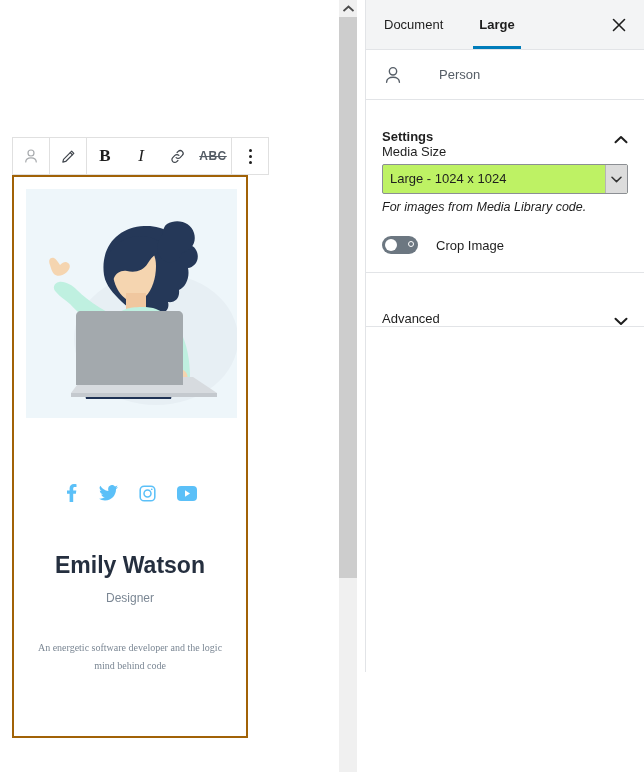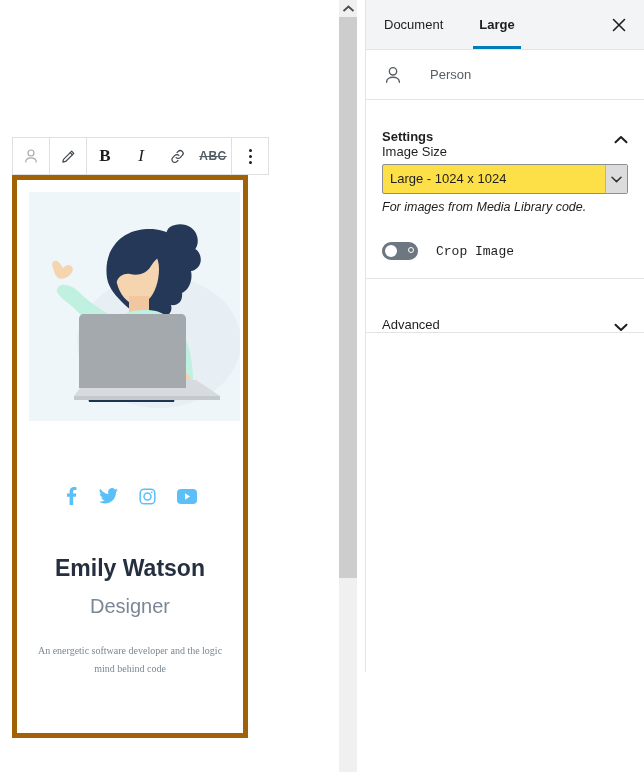--- a/index.html
+++ b/index.html
@@ -35,42 +35,42 @@
   .tb-btn.strike{
     font-size:12px;font-weight:700;letter-spacing:.5px;
     text-decoration:line-through;color:#555d66;
   }
   .dots{display:flex;flex-direction:column;gap:3px;align-items:center;}
   .dots i{display:block;width:3px;height:3px;border-radius:50%;background:#1e1e1e;}
 
   
   .person-card{
     position:absolute;left:12px;top:175px;width:236px;height:563px;
-    border:5px solid #a16207;background:#ffffff;box-sizing:border-box;
+    border:2px solid #a16207;background:#ffffff;box-sizing:border-box;
   }
   .illus-wrap{
     position:absolute;left:12px;top:12px;width:211px;height:229px;
     background:#eef6fa;overflow:hidden;
   }
   .illus-wrap svg{display:block;width:100%;height:100%;}
 
   .socials{
     position:absolute;left:0;right:0;top:307px;
     display:flex;justify-content:center;gap:21px;align-items:center;
   }
   .soc{display:flex;align-items:center;justify-content:center;cursor:pointer;}
   .soc svg{display:block;}
 
   .p-name{
     position:absolute;left:0;right:0;top:375px;text-align:center;
     font-size:23px;font-weight:700;color:#252f3f;line-height:1.2;
   }
   .p-role{
     position:absolute;left:0;right:0;top:414px;text-align:center;
-    font-size:20px;color:#7b8794;line-height:1.2;
+    font-size:12px;color:#7b8794;line-height:1.2;
   }
   .p-bio{
     position:absolute;left:20px;right:20px;top:462px;text-align:center;
     font-family:"Liberation Serif", serif;
     font-size:10px;color:#7b8794;line-height:1.78;
   }
 
   
   .sbar{
     position:absolute;left:338px;top:0;width:19px;height:772px;
@@ -112,52 +112,52 @@
   .tab-close{
     margin-left:auto;width:50px;display:flex;align-items:center;
     justify-content:center;cursor:pointer;color:#1e1e1e;
   }
 
   .blockinfo{
     height:50px;display:flex;align-items:center;padding:0 16px;
     border-bottom:1px solid #e2e4e7;box-sizing:border-box;
   }
   .blockinfo .bi-icon{width:24px;display:flex;align-items:center;color:#555d66;}
-  .blockinfo .bi-label{margin-left:24px;font-size:13px;color:#555d66;}
+  .blockinfo .bi-label{margin-left:33px;font-size:13px;color:#555d66;}
 
   .panel{border-bottom:1px solid #e2e4e7;}
   .panel-head{
     height:44px;display:flex;align-items:flex-end;justify-content:space-between;
     padding:0 16px;cursor:pointer;box-sizing:border-box;
   }
   .panel-title{font-size:13px;font-weight:700;color:#1e1e1e;}
   .chev{display:flex;align-items:center;color:#1e1e1e;}
   .panel-body{padding:0 16px 18px 16px;}
 
   .field-label{
     font-size:13px;color:#1e1e1e;display:block;margin-bottom:5px;
   }
   .select-row{position:relative;width:246px;height:30px;}
   select.size-select{
     width:246px;height:30px;font-size:13px;font-family:inherit;
     color:#1e1e1e;padding:0 28px 0 7px;box-sizing:border-box;
-    border:1px solid #8c8f94;border-radius:2px;background:#fde047;
+    border:1px solid #8c8f94;border-radius:2px;background:#bef264;
     -webkit-appearance:none;appearance:none;cursor:pointer;line-height:28px;
   }
   .sel-btn{
     position:absolute;right:1px;top:1px;width:22px;height:28px;
     background:#dcdcdc;border-left:1px solid #b5b5b5;
     display:flex;align-items:center;justify-content:center;
     pointer-events:none;box-sizing:border-box;
   }
   .helper{
     display:block;margin-top:6px;font-size:12.5px;font-style:italic;color:#1e1e1e;
   }
 
-  .toggle-row{display:flex;align-items:center;margin-top:28px;font-family:Liberation Mono, monospace;}
+  .toggle-row{display:flex;align-items:center;margin-top:22px;}
   .toggle{
     width:36px;height:18px;border-radius:9px;background:#6c7781;
     position:relative;cursor:pointer;flex:none;
   }
   .toggle .knob{
     position:absolute;left:3px;top:3px;width:12px;height:12px;border-radius:50%;
     background:#ffffff;
   }
   .toggle .ring{
     position:absolute;right:4px;top:5px;width:6px;height:6px;border-radius:50%;
@@ -312,21 +312,21 @@
     <div class="panel">
       <div class="panel-head">
         <span class="panel-title">Settings</span>
         <span class="chev">
           <svg width="14" height="9" viewBox="0 0 14 9" fill="none" stroke="#1e1e1e" stroke-width="2" stroke-linecap="round" stroke-linejoin="round">
               <path d="M1.5 7.2L7 2l5.5 5.2"></path>
             </svg>
         </span>
       </div>
       <div class="panel-body">
-        <label class="field-label">Image Size</label>
+        <label class="field-label">Media Size</label>
         <div class="select-row">
           <select class="size-select">
             <option>Large - 1024 x 1024</option>
           </select>
           <span class="sel-btn">
             <svg width="11" height="7" viewBox="0 0 11 7" fill="none" stroke="#333" stroke-width="1.5" stroke-linecap="round" stroke-linejoin="round">
                 <path d="M1 1.3l4.5 4.3L10 1.3"></path>
               </svg>
           </span>
         </div>

